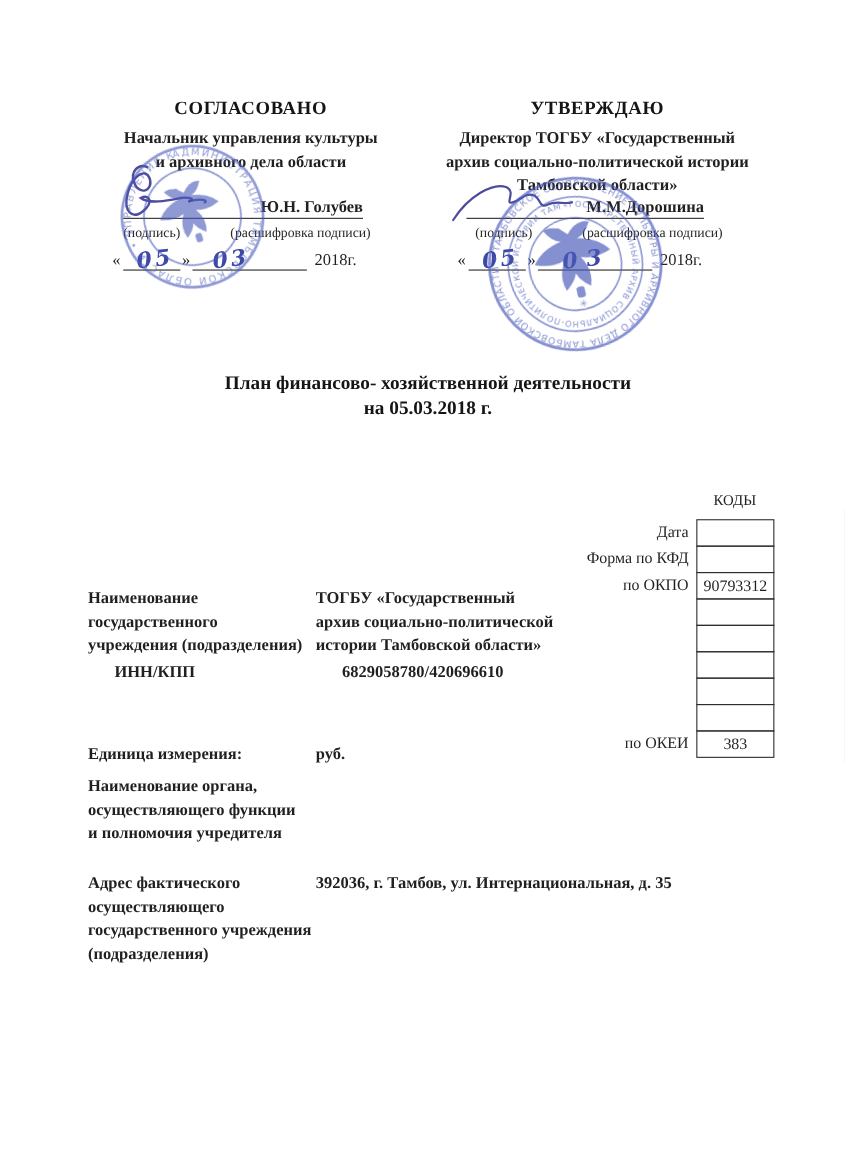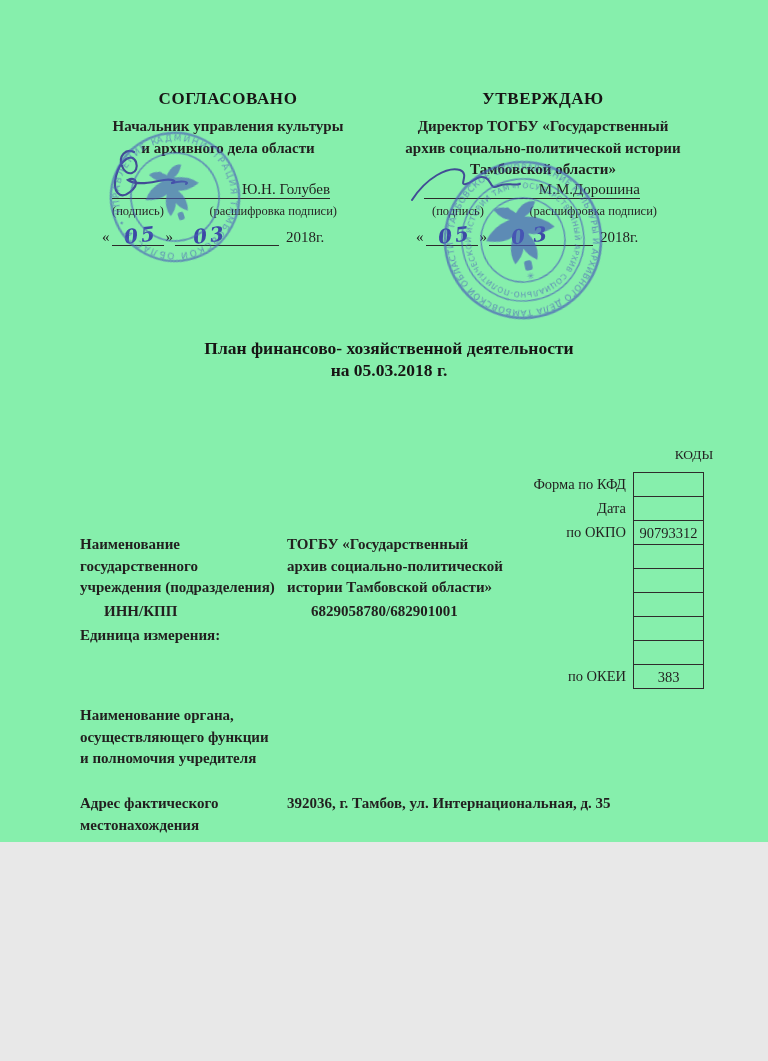--- a/index.html
+++ b/index.html
@@ -1,36 +1,37 @@
 <!DOCTYPE html>
 <html><head>
 <meta charset="utf-8">
 <style>
   html,body{margin:0;padding:0;background:#e8e8e8;}
   .page{
     position:relative;
-    width:768px;height:842px;
+    width:768px;height:1061px;
     margin:0 auto;
-    background:#86efac;
+    background:#ffffff;
     overflow:hidden;
     font-family:"Liberation Serif","DejaVu Serif",serif;
     color:#221f1f;
   }
   .abs{position:absolute;}
   .pre{white-space:pre-line;font-weight:bold;}
 
   
   .appr-block{text-align:center;}
   .appr-heading{font-weight:bold;font-size:17px;letter-spacing:.6px;color:#171414;}
   .appr-position{font-size:15px;line-height:21.5px;margin-top:7px;}
   .sig-row{
     border-bottom:1.2px solid #2c2a2a;
     height:18px;
     display:flex;justify-content:flex-end;align-items:flex-end;
     font-size:15px;
+    font-weight:bold;
   }
   .caption-row{
     display:flex;justify-content:space-between;
     font-size:12.5px;color:#2a2727;
     padding:3px 4px 0 4px;
   }
   .date-row{
     display:flex;align-items:flex-end;
     font-size:15px;height:21px;
   }
@@ -48,21 +49,21 @@
     transform:rotate(-7deg);
   }
   
   .doc-title{
     left:0;top:337px;width:778px;
     text-align:center;
     font-weight:bold;font-size:17.5px;line-height:22px;
     color:#171414;
   }
   
-  .codes-heading{left:659px;top:447px;width:70px;text-align:center;font-size:13.5px;}
+  .codes-heading{left:633px;top:447px;width:70px;text-align:center;font-size:13.5px;}
   .codes-table{left:448px;top:472px;}
   .code-row{display:flex;height:25px;margin-top:-1px;}
   .code-row:first-child{margin-top:0;}
   .code-label{
     width:178px;text-align:right;padding-right:7px;
     font-size:14.5px;line-height:25px;
   }
   .code-box{
     width:69px;border:1px solid #2e2c2c;
     text-align:center;font-size:14.5px;line-height:24px;
@@ -185,25 +186,25 @@
       <text x="82" y="122" font-size="9" fill="#4c5cba" text-anchor="middle">✳</text>
     </g>
   </svg>
 
   <div class="abs doc-title pre">План финансово- хозяйственной деятельности
 на 05.03.2018 г.</div>
 
   <div class="abs codes-heading">КОДЫ</div>
   <div class="abs codes-table">
       <div class="code-row">
+        <div class="code-label">Дата</div>
+        <div class="code-box"></div>
+      </div>
+      <div class="code-row">
         <div class="code-label">Форма по КФД</div>
-        <div class="code-box"></div>
-      </div>
-      <div class="code-row">
-        <div class="code-label">Дата</div>
         <div class="code-box"></div>
       </div>
       <div class="code-row">
         <div class="code-label">по ОКПО</div>
         <div class="code-box">90793312</div>
       </div>
       <div class="code-row">
         <div class="code-label"></div>
         <div class="code-box"></div>
       </div>
@@ -233,32 +234,33 @@
       <div class="abs info-row" style="top: 534px;">
         <div class="info-label pre">Наименование
 государственного
 учреждения (подразделения)</div>
         <div class="info-value pre">ТОГБУ «Государственный
 архив социально-политической
 истории Тамбовской области»</div>
       </div>
       <div class="abs info-row" style="top: 601px; margin-left: 24px;">
         <div class="info-label pre">ИНН/КПП</div>
-        <div class="info-value pre">6829058780/682901001</div>
-      </div>
-      <div class="abs info-row" style="top: 625px;">
+        <div class="info-value pre">6829058780/420696610</div>
+      </div>
+      <div class="abs info-row" style="top: 676px;">
         <div class="info-label pre">Единица измерения:</div>
+        <div class="info-value pre">руб.</div>
       </div>
       <div class="abs info-row" style="top: 705px;">
         <div class="info-label pre">Наименование органа,
 осуществляющего функции
 и полномочия учредителя</div>
       </div>
       <div class="abs info-row" style="top: 793px;">
         <div class="info-label pre">Адрес фактического
-местонахождения
+осуществляющего
 государственного учреждения
 (подразделения)</div>
         <div class="info-value pre">392036, г. Тамбов, ул. Интернациональная, д. 35</div>
       </div>
     </div>
 
 </div>
 
 </body></html>

